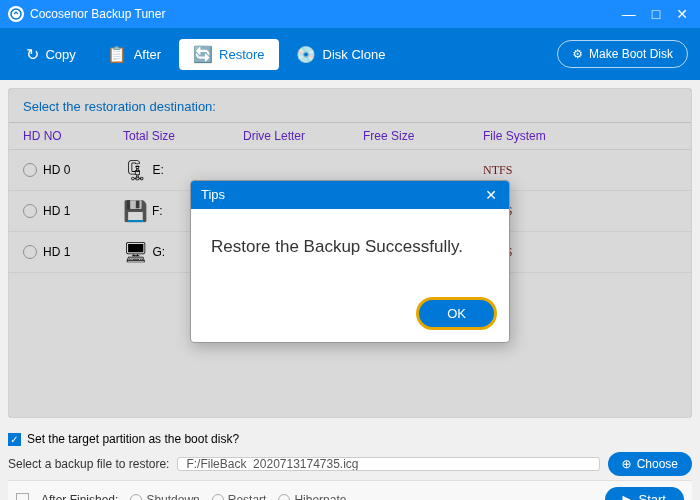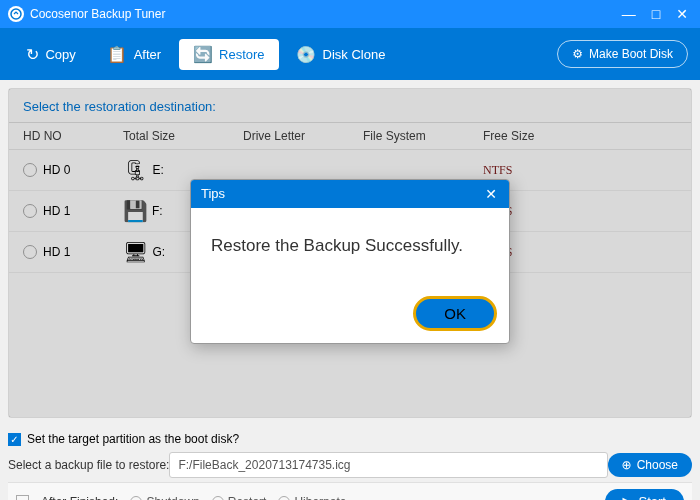--- a/index.html
+++ b/index.html
@@ -105,21 +105,21 @@
       font-size: 13px;
       padding: 10px 14px 8px;
       border-bottom: 1px solid #e0e0e0;
     }
 
     .table-header {
       display: grid;
       grid-template-columns: 100px 120px 120px 120px 1fr;
       padding: 6px 14px;
       font-size: 12px;
-      color: #404040;
+      color: #6d28d9;
       border-bottom: 1px solid #e8e8e8;
     }
 
     .table-row {
       display: grid;
       grid-template-columns: 100px 120px 120px 120px 1fr;
       padding: 8px 14px;
       align-items: center;
       font-size: 12px;
       border-bottom: 1px solid #f0f0f0;
@@ -156,26 +156,27 @@
       border: none;
       display: flex;
       align-items: center;
       justify-content: center;
       color: white;
       font-size: 10px;
     }
     .file-row {
       display: flex;
       align-items: center;
+      gap: 8px;
       font-size: 12px;
     }
     .file-label { white-space: nowrap; color: #333; }
     .file-input {
       flex: 1;
-      height: 26px;
+      height: 14px;
       border: 1px solid #ccc;
       border-radius: 3px;
       padding: 0 8px;
       font-size: 12px;
       color: #555;
       background: white;
     }
     .choose-btn {
       display: flex;
       align-items: center;
@@ -276,25 +277,25 @@
       min-height: 80px;
     }
     .dialog-footer {
       display: flex;
       justify-content: flex-end;
       padding: 8px 12px 12px;
     }
     .ok-btn {
       padding: 6px 28px;
       background: #0078d7;
-      color: #000000;
+      color: #ffffff;
       border: 3px solid #e6a800;
       border-radius: 20px;
       cursor: pointer;
-      font-size: 15px;
+      font-size: 13px;
     }
   </style>
 </head>
 <body>
 
 <div class="title-bar">
   <div class="title-bar-logo">
     <svg viewBox="0 0 12 12" fill="none">
       <circle cx="6" cy="6" r="5" stroke="#0078d7" stroke-width="1.5"></circle>
       <path d="M4 6 L6 4 L8 6" stroke="#0078d7" stroke-width="1.2" fill="none"></path>
@@ -332,22 +333,22 @@
   </button>
 </div>
 
 <div class="main">
   <div class="section-title">Select the restoration destination:</div>
 
   <div class="table-header">
     <span>HD NO</span>
     <span>Total Size</span>
     <span>Drive Letter</span>
+    <span>Free Size</span>
     <span>File System</span>
-    <span>Free Size</span>
   </div>
 
   <div class="table-row">
     <div class="radio-label">
       <span class="radio-circle"></span>
       <span>HD 0</span>
     </div>
     <div style="display:flex;align-items:center;gap:4px;">
       <span class="drive-icon">🗜</span>
       <span>E:</span>

